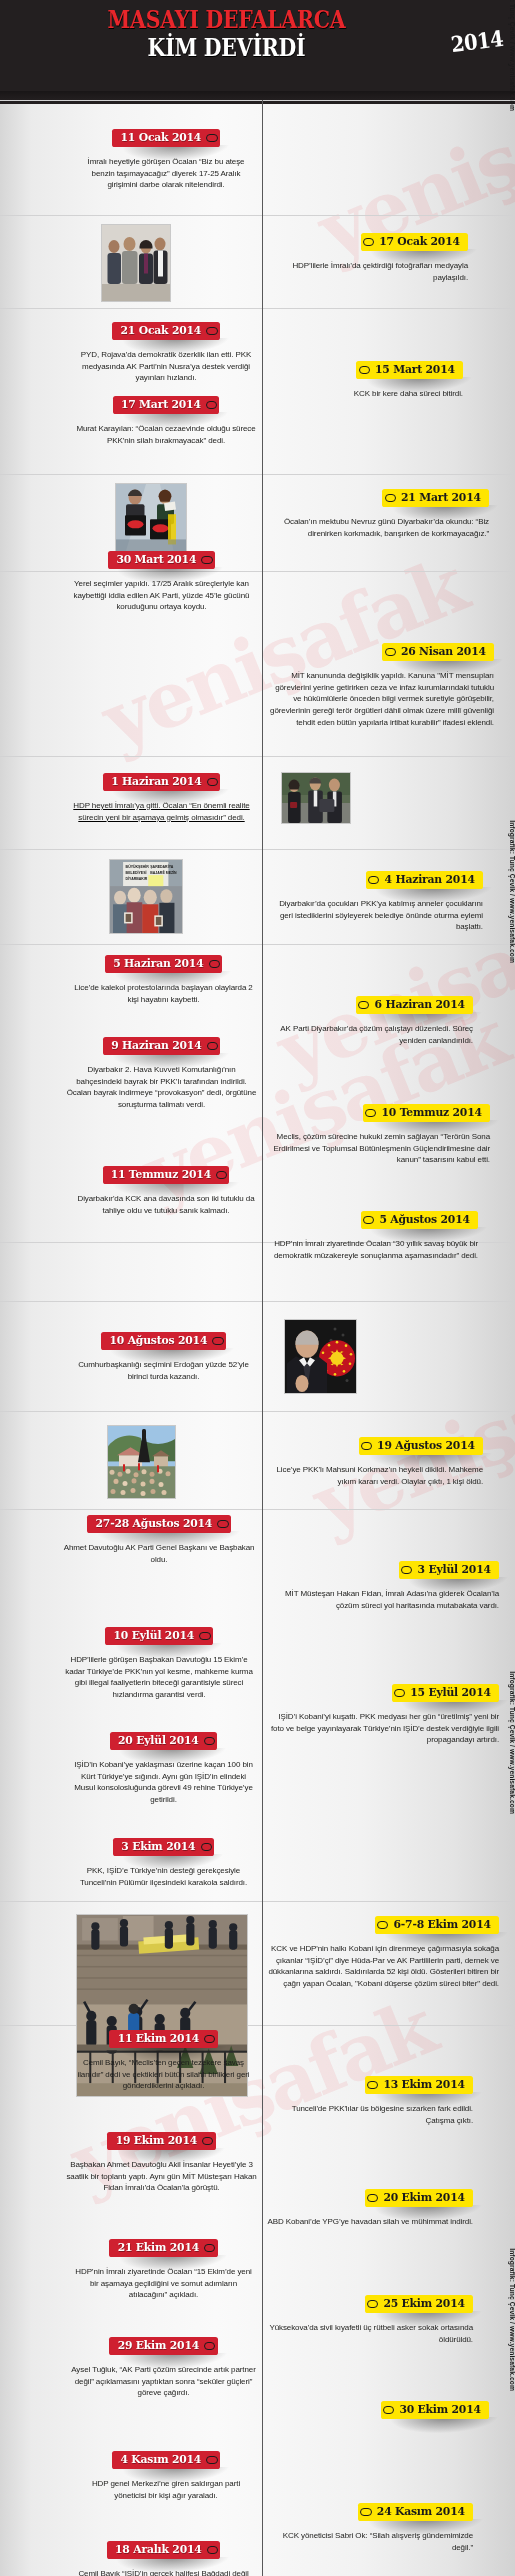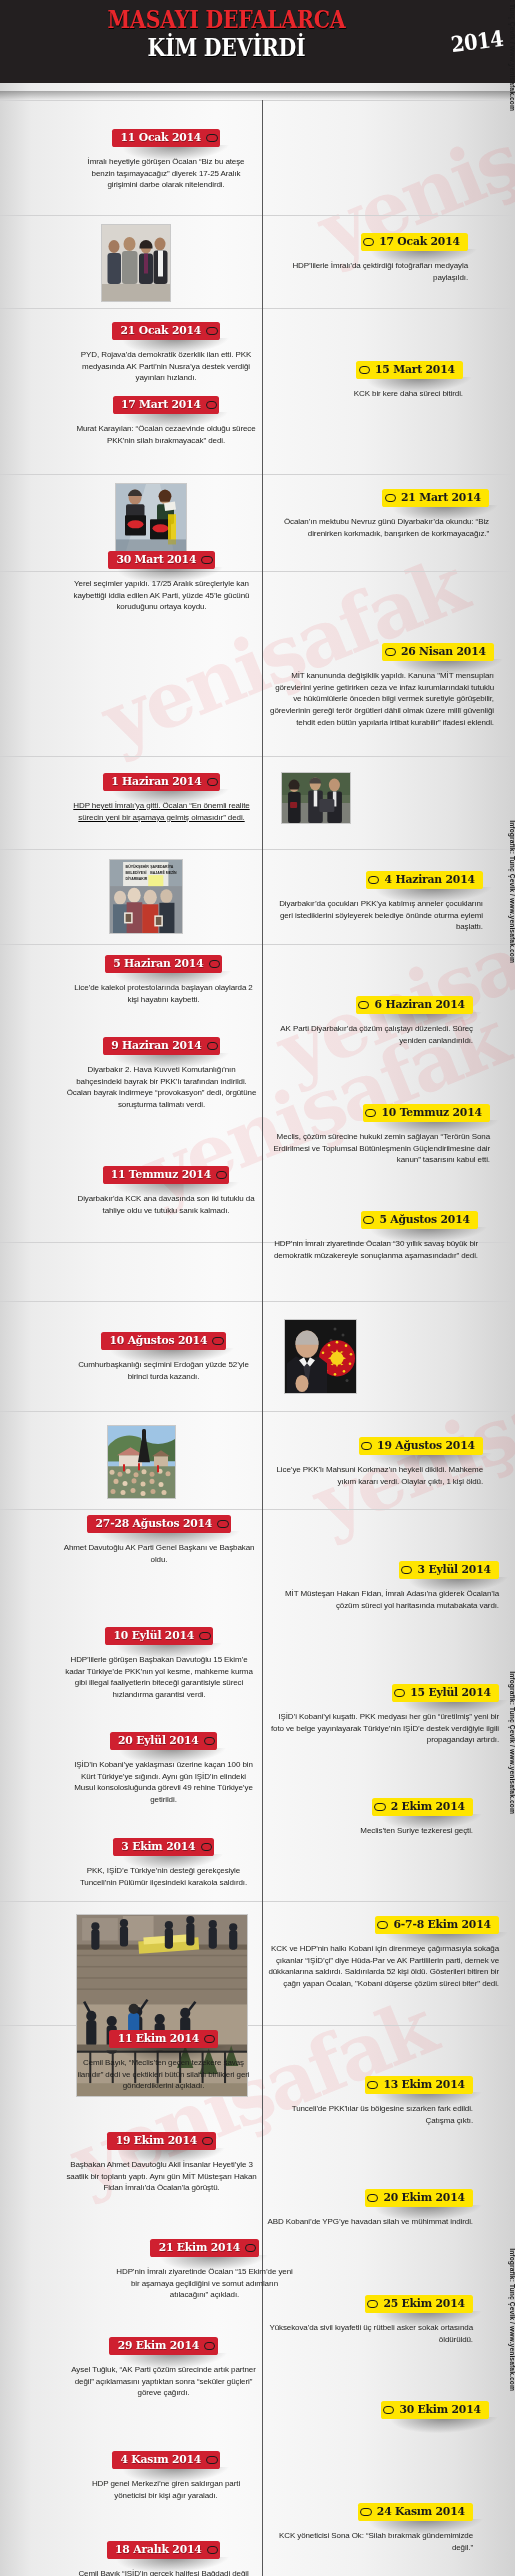--- a/index.html
+++ b/index.html
@@ -18,21 +18,21 @@
     overflow: hidden;
     background: linear-gradient(to right,
         #d6d6d6 0px, #ebebeb 31px, #f4f4f4 103px,
         #fafafa 216px, #f2f2f2 361px, #e4e4e4 453px, #d2d2d2 515px);
   }
 
   
   .header {
     position: relative;
     width: 515px;
-    height: 83px;
+    height: 104px;
     background: #231f20;
     overflow: hidden;
   }
   .header-inner {
     position: absolute;
     left: 0; top: 6.2px;
     width: 453px;
     text-align: center;
   }
   .title-line1 {
@@ -570,26 +570,20 @@
     <div class="desc">IŞİD’i Kobani’yi kuşattı. PKK medyası her gün “üretilmiş” yeni bir foto ve belge yayınlayarak Türkiye’nin IŞİD’e destek verdiğiyle ilgili propagandayı artırdı.</div>
   </div>
 
   <div class="event left" style="left:71px; top:1732px; width:185px;">
     <span class="pill-wrap">
       <span class="pill red">20 Eylül 2014<i class="pin"></i></span>
     </span>
     <div class="desc">IŞİD’in Kobani’ye yaklaşması üzerine kaçan 100 bin Kürt Türkiye’ye sığındı. Aynı gün IŞİD’in elindeki Musul konsolosluğunda görevli 49 rehine Türkiye’ye getirildi.</div>
   </div>
 
-  <div class="event right" style="left:267px; top:1798px; width:206px;">
-    <span class="pill-wrap">
-      <span class="pill yellow">2 Ekim 2014<i class="pin"></i></span>
-    </span>
-    <div class="desc">Meclis’ten Suriye tezkeresi geçti.</div>
-  </div>
 
   <div class="event left" style="left:71px; top:1838px; width:185px;">
     <span class="pill-wrap">
       <span class="pill red">3 Ekim 2014<i class="pin"></i></span>
     </span>
     <div class="desc">PKK, IŞİD’e Türkiye’nin desteği gerekçesiyle Tunceli’nin Pülümür ilçesindeki karakola saldırdı.</div>
   </div>
 
   <div class="photo" style="left:76px; top:1914px; width:172px; height:183px;">
     <svg viewBox="0 0 333 355" preserveAspectRatio="none">
@@ -688,21 +682,21 @@
     <div class="desc">Başbakan Ahmet Davutoğlu Akil İnsanlar Heyeti’yle 3 saatlik bir toplantı yaptı. Aynı gün MİT Müsteşarı Hakan Fidan İmralı’da Öcalan’la görüştü.</div>
   </div>
 
   <div class="event right" style="left:267px; top:2189px; width:206px;">
     <span class="pill-wrap">
       <span class="pill yellow">20 Ekim 2014<i class="pin"></i></span>
     </span>
     <div class="desc">ABD Kobani’de YPG’ye havadan silah ve mühimmat indirdi.</div>
   </div>
 
-  <div class="event left" style="left:71px; top:2239px; width:185px;margin-left:41px;">
+  <div class="event left" style="left:71px; top:2239px; width:185px;">
     <span class="pill-wrap">
       <span class="pill red">21 Ekim 2014<i class="pin"></i></span>
     </span>
     <div class="desc">HDP’nin İmralı ziyaretinde Öcalan “15 Ekim’de yeni bir aşamaya geçildiğini ve somut adımların atılacağını” açıkladı.</div>
   </div>
 
   <div class="event right" style="left:267px; top:2295px; width:206px;">
     <span class="pill-wrap">
       <span class="pill yellow">25 Ekim 2014<i class="pin"></i></span>
     </span>
@@ -726,21 +720,21 @@
     <span class="pill-wrap">
       <span class="pill red">4 Kasım 2014<i class="pin"></i></span>
     </span>
     <div class="desc">HDP genel Merkezi’ne giren saldırgan parti yöneticisi bir kişi ağır yaraladı.</div>
   </div>
 
   <div class="event right" style="left:267px; top:2503px; width:206px;">
     <span class="pill-wrap">
       <span class="pill yellow">24 Kasım 2014<i class="pin"></i></span>
     </span>
-    <div class="desc">KCK yöneticisi Sona Ok: “Silah bırakmak gündemimizde değil.”</div>
+    <div class="desc">KCK yöneticisi Sabri Ok: “Silah alışveriş gündemimizde değil.”</div>
   </div>
 
   <div class="event left" style="left:71px; top:2541px; width:185px;">
     <span class="pill-wrap">
       <span class="pill red">18 Aralık 2014<i class="pin"></i></span>
     </span>
     <div class="desc">Cemil Bayık “IŞİD’in gerçek halifesi Bağdadi değil Erdoğan’dır” dedi.</div>
   </div>
 
 </div>

